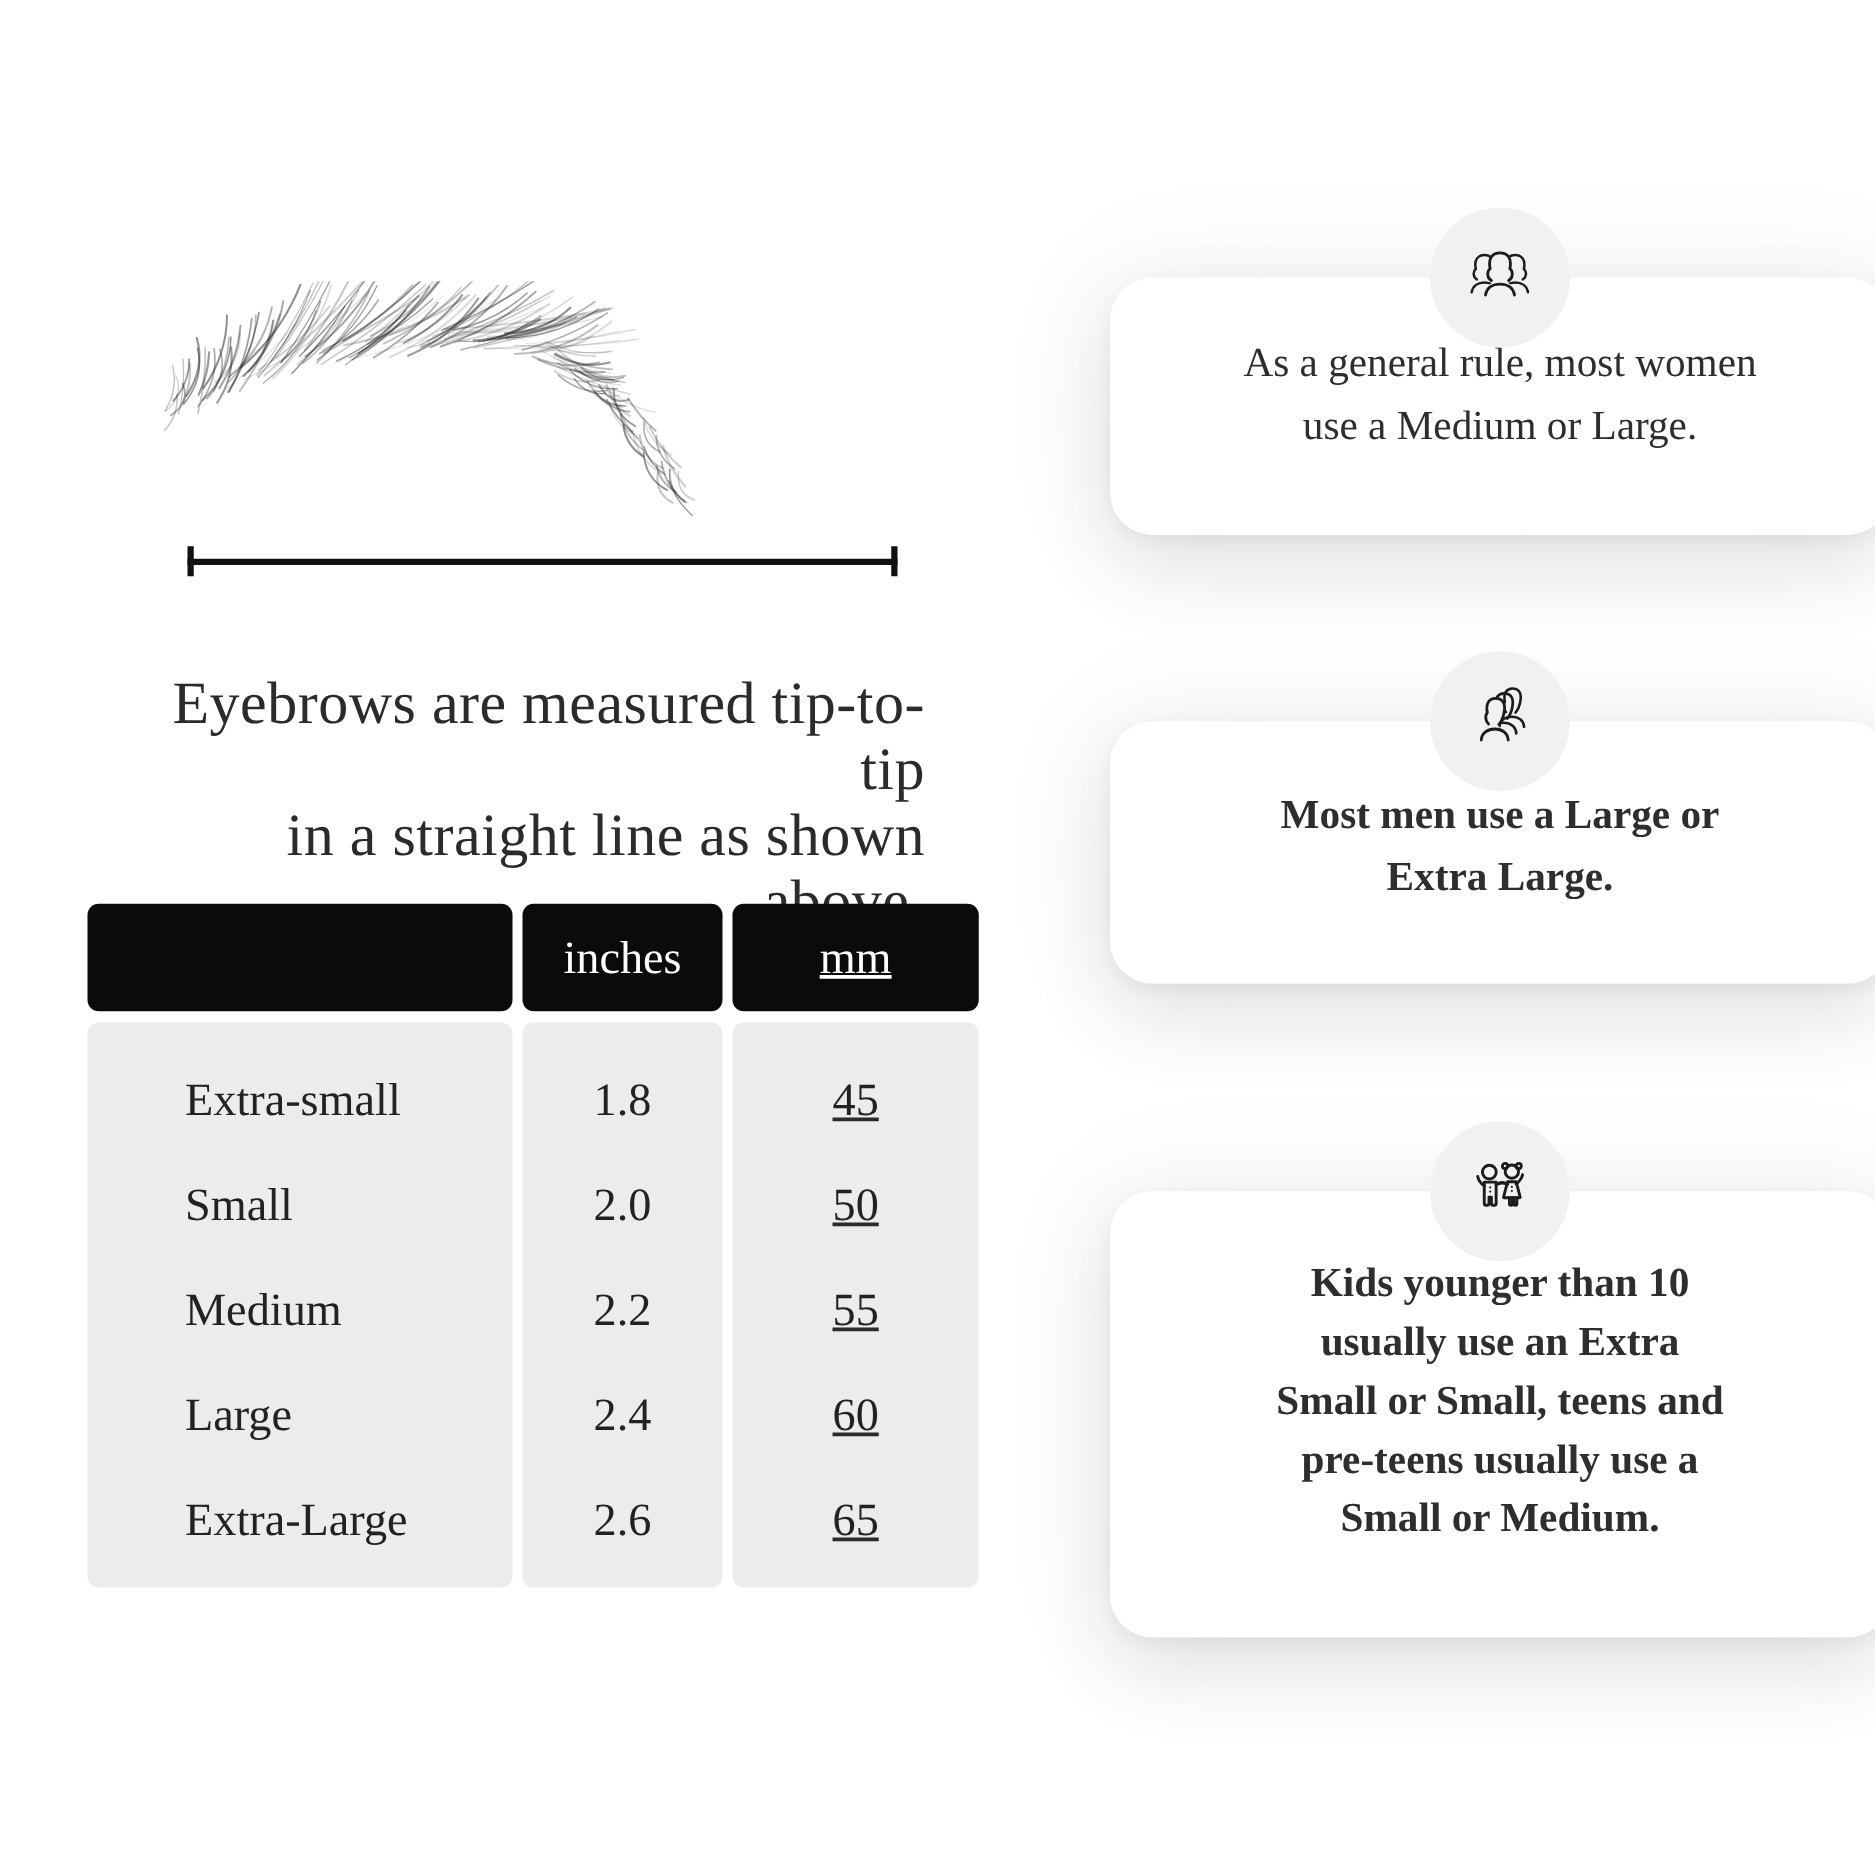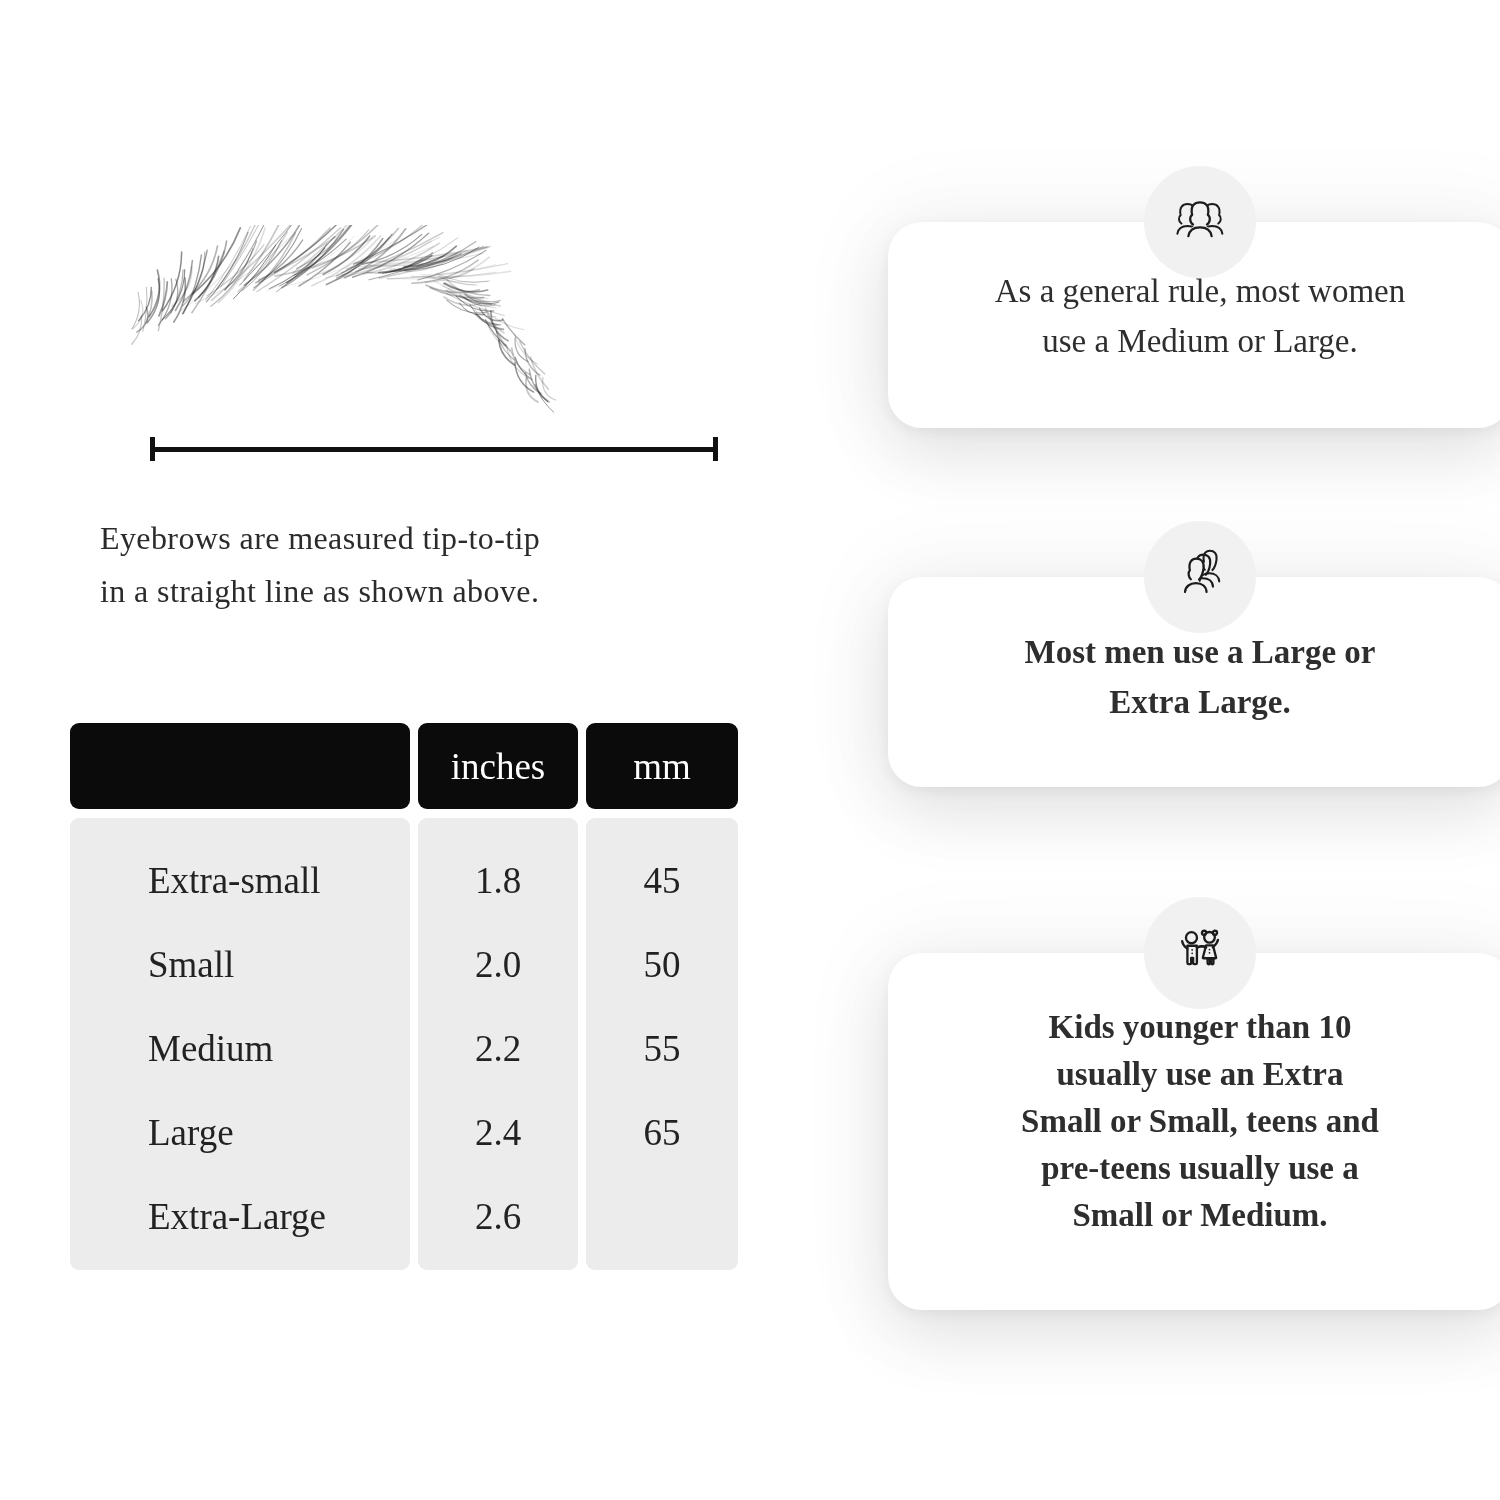--- a/index.html
+++ b/index.html
@@ -13,34 +13,34 @@
   
   .eyebrow { position:absolute; left:105px; top:225px; width:470px; height:200px; }
 
   
   .measure { position:absolute; left:150px; top:437px; width:568px; height:24px; }
   .m-bar  { position:absolute; left:0; top:10px; width:100%; height:5px; background:var(--measure-line,#111); }
   .m-tick { position:absolute; top:0; width:5px; height:24px; background:var(--measure-line,#111); }
   .m-left { left:0; } .m-right { right:0; }
 
   .caption {
-    position:absolute; left:100px; top:512px; width:640px;
-    text-align:left; font-size:32px; line-height:53px; letter-spacing:0.4px;
+    position:absolute; left:100px; top:536px; width:640px;
+    text-align:right; font-size:48px; line-height:53px; letter-spacing:0.4px;
     color:var(--text,#2b2b2b);
   }
 
   
   .size-table { position:absolute; left:70px; top:723px; width:724px; }
   .thead { display:flex; gap:8px; }
   .hc {
     height:86px; border-radius:9px; background:var(--table-header-bg,#0b0b0b);
     color:var(--table-header-text,#fff); display:flex; align-items:center; justify-content:center;
     font-size:37px;
   }
-  .c1 { width:340px; } .c2 { width:160px; } .c3 { width:152px; }
+  .c1 { width:340px; } .c2 { width:160px; } .c3 { width:197px;text-decoration:underline; }
   .tbody { display:flex; gap:8px; margin-top:9px; height:452px; }
   .bc { background:var(--table-body-bg,#ececec); border-radius:9px; box-sizing:border-box; padding-top:20px; }
   .cell { height:84px; display:flex; align-items:center; font-size:37px; color:#222; }
   .bc.c1 .cell { padding-left:78px; }
   .bc.c2 .cell, .bc.c3 .cell { justify-content:center; }
 
   
   .card {
     position:absolute; left:888px; width:624px; box-sizing:border-box;
     background:var(--card-bg,#fff); border-radius:34px;
@@ -263,20 +263,21 @@
         <div class="cell">1.8</div>
         <div class="cell">2.0</div>
         <div class="cell">2.2</div>
         <div class="cell">2.4</div>
         <div class="cell">2.6</div>
       </div>
       <div class="bc c3">
         <div class="cell">45</div>
         <div class="cell">50</div>
         <div class="cell">55</div>
+        <div class="cell">60</div>
         <div class="cell">65</div>
       </div>
     </div>
   </div>
 
   <div class="card card1">
     <div class="circle">
       <svg class="ic" viewBox="0 0 64 64" width="60" height="60">
         <defs>
           <g id="w-fig">

